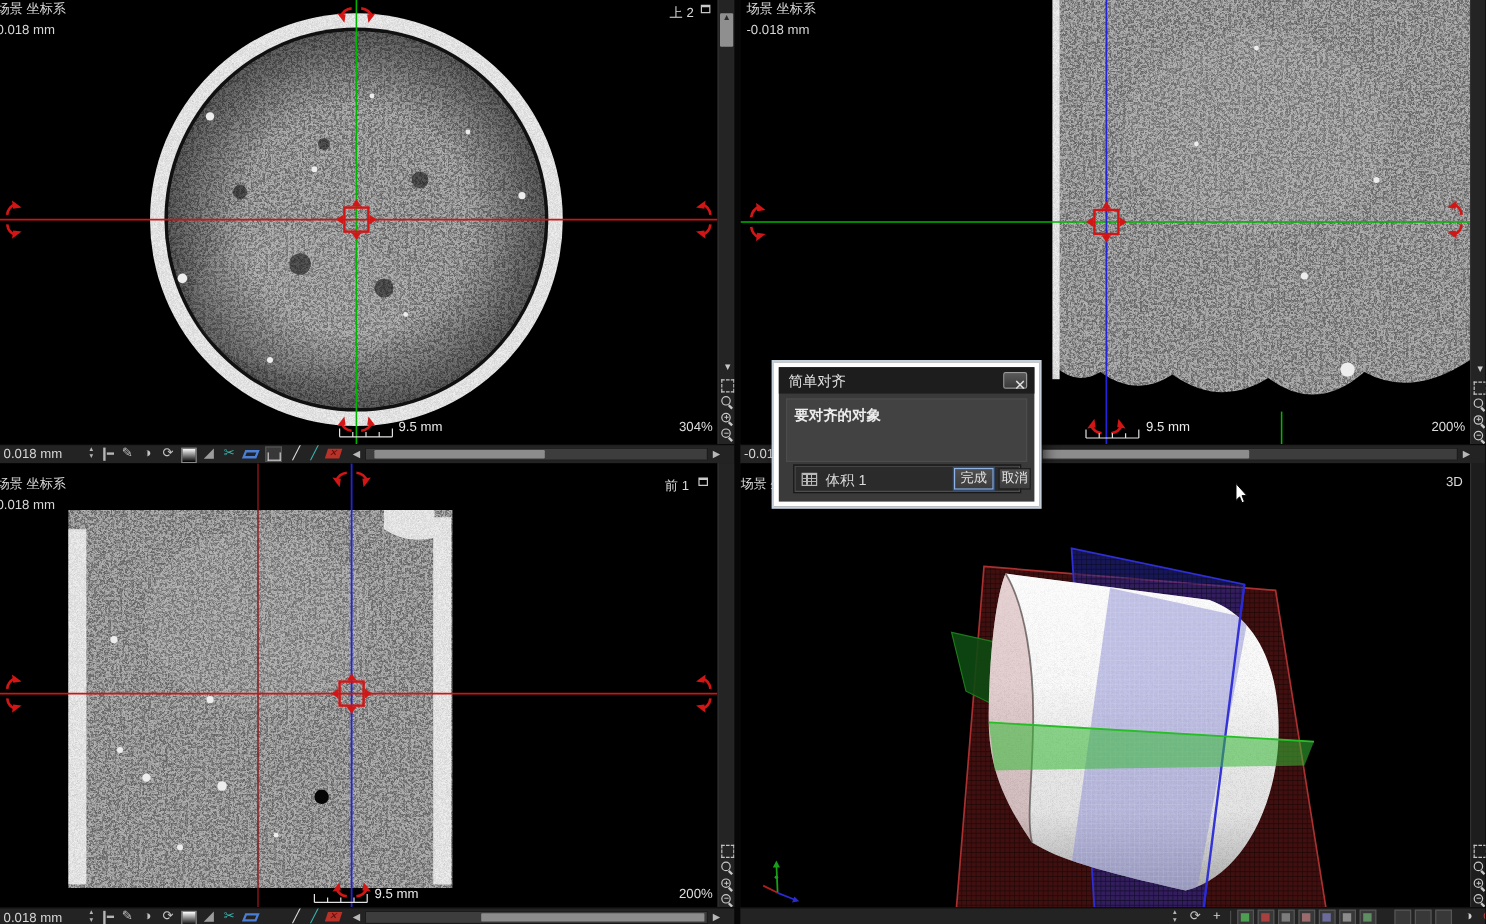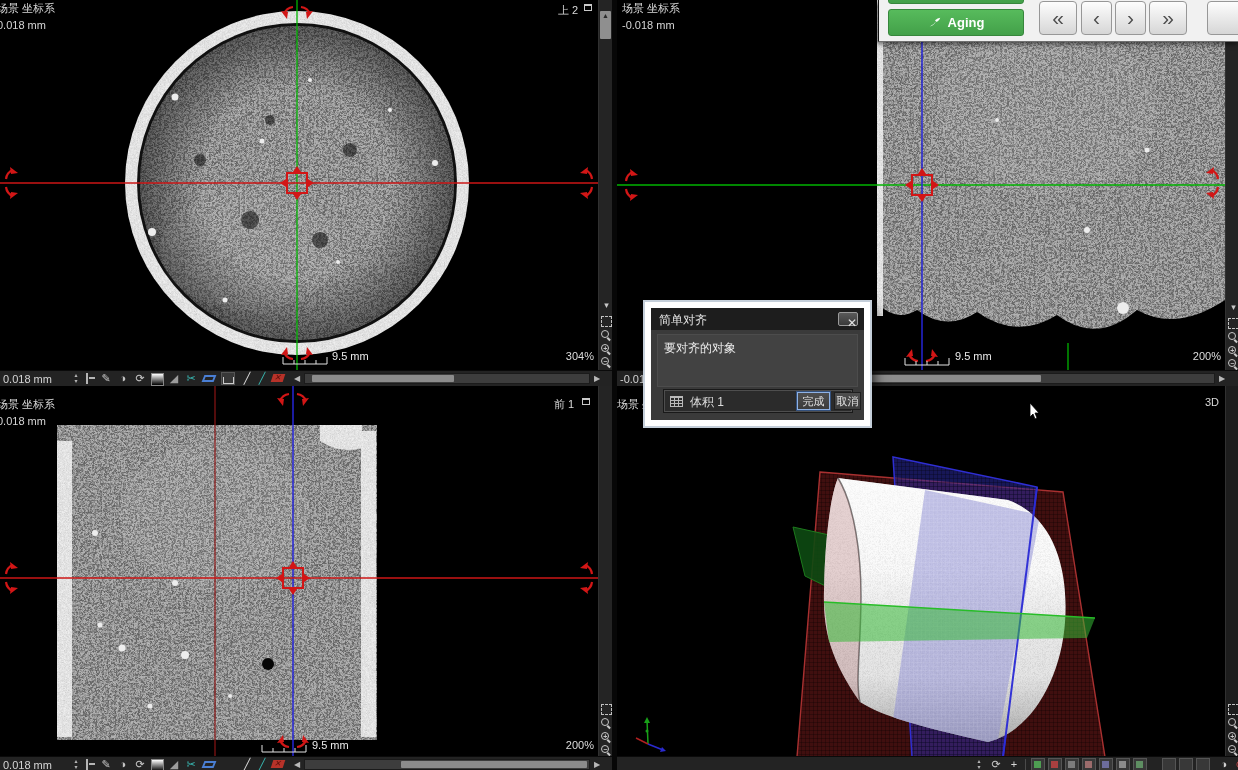--- a/index.html
+++ b/index.html
@@ -33,26 +33,26 @@
   .mag{position:absolute;left:2px;width:11px;height:12px;}
   .mag b{position:absolute;left:0;top:0;width:6px;height:6px;border:1.4px solid #c8c8c8;border-radius:50%;}
   .mag i{position:absolute;left:7px;top:7px;width:4px;height:1.6px;background:#c8c8c8;transform:rotate(45deg);transform-origin:0 0;}
   .mag s{position:absolute;left:0.8px;top:0.5px;width:7px;height:7px;color:#c8c8c8;font-size:7px;line-height:7px;text-align:center;text-decoration:none;font-weight:bold;}
   .winicon{position:absolute;width:8px;height:7px;border:1px solid #c9c9c9;border-top:2.5px solid #c9c9c9;box-sizing:border-box;}
   
   .ftb{position:absolute;left:878px;top:0;width:360px;height:41px;background:#f1f1f1;border-left:1px solid #101010;border-bottom:1px solid #6f6f6f;box-shadow:-2px 2px 5px rgba(0,0,0,.55);z-index:40;}
   .gbtn{position:absolute;background:linear-gradient(#57bb5c,#43a049);border:1px solid #37873c;border-radius:3px;color:#fff;font-weight:bold;font-size:13px;text-align:center;box-sizing:border-box;}
   .navbtn{position:absolute;top:1px;height:34px;background:linear-gradient(#fdfdfd,#d6d6d6);border:1px solid #979797;border-radius:4px;color:#4e4e4e;font-size:21px;line-height:31px;text-align:center;box-sizing:border-box;}
   
-  .dialog{position:absolute;left:645px;top:302px;width:213px;height:112px;background:#3a3a3a;border:6px solid #ffffff;box-shadow:0 0 0 2px rgba(208,218,230,.95),4px 6px 12px rgba(0,0,0,.8);z-index:50;}
+  .dialog{position:absolute;left:645px;top:302px;width:213px;height:112px;background:#3a3a3a;border:4px solid #ffffff;box-shadow:0 0 0 2px rgba(208,218,230,.95),4px 6px 12px rgba(0,0,0,.8);z-index:50;}
   .dlg-title{position:absolute;left:0;top:0;right:0;height:22px;background:#1d1d1d;}
   .dlg-title span{position:absolute;left:8px;top:4px;font-size:12px;color:#e2e2e2;}
   .dlg-close{position:absolute;right:6px;top:4px;width:20px;height:14px;background:linear-gradient(#5a5a5a,#3a3a3a);border:1px solid #9a9a9a;border-radius:2px;color:#ddd;font-size:9px;line-height:13px;text-align:center;box-sizing:border-box;}
   .dlg-group{position:absolute;left:6px;top:26px;width:201px;height:53px;background:#424242;border:1px solid #4c4c4c;box-sizing:border-box;}
-  .dlg-label{position:absolute;left:6px;top:5px;font-size:12px;font-weight:normal;color:#ededed;}
+  .dlg-label{position:absolute;left:6px;top:5px;font-size:12px;font-weight:bold;color:#ededed;}
   .dd{position:absolute;left:5px;top:22px;width:190px;height:24px;background:#2b2b2b;border:1px solid #191919;box-shadow:inset 0 0 0 1px #4e4e4e;box-sizing:border-box;margin-top:32px;}
   .dd .lbl{position:absolute;left:26px;top:4px;font-size:12px;color:#dcdcdc;}
   .dd .arr{position:absolute;right:6px;top:4px;color:#bbb;font-size:10px;}
   .gridicon{position:absolute;left:6px;top:6px;width:13px;height:11px;border:1px solid #b9b9b9;box-sizing:border-box;background:
     repeating-linear-gradient(0deg,transparent 0 2px,#b9b9b9 2px 3px),
     repeating-linear-gradient(90deg,transparent 0 3px,#b9b9b9 3px 4px);}
   .dlg-btn{position:absolute;top:84px;height:18px;background:linear-gradient(#4e4e4e,#3c3c3c);border:1px solid #1f1f1f;color:#e4e4e4;font-size:11px;line-height:16px;text-align:center;box-sizing:border-box;}
   .focused{border:1px solid #8fb2e4;box-shadow:0 0 0 1px #33507c;}
   .panelabel{position:absolute;color:#d9d9d9;font-size:11px;}
   .zoomval{position:absolute;color:#dcdcdc;font-size:11px;}
@@ -467,33 +467,20 @@
   <div class="ticon tile" style="left:516px">
         <div class="abs" style="left:2px;top:2px;width:7px;height:7px;background:#5e8e62"></div>
       </div>
   <div class="ticon tile" style="left:545px"></div>
   <div class="ticon tile" style="left:562px"></div>
   <div class="ticon tile" style="left:579px"></div>
   <div class="ticon" style="left:600px;color:#cfcfcf">◑</div>
   <div class="ticon" style="left:616px;color:#c04545">⊘</div>
 </div>
 
-<div class="ftb">
-  <div class="gbtn" style="left:9px;top:-24px;width:136px;height:28px"></div>
-  <div class="gbtn" style="left:9px;top:9px;width:136px;height:27px;line-height:25px">
-    <svg width="14" height="14" viewBox="0 0 16 16" style="vertical-align:-2px;margin-right:6px">
-      <path d="M2,13 Q7,11 9,7 L8,6 Q11,3 14,3 Q13,6.5 10,8 L9,7 Q7.5,11.5 2,13 Z" fill="#fff"></path>
-    </svg><span>Aging</span>
-  </div>
-  <div class="navbtn" style="left:160px;width:38px"><span>«</span></div>
-  <div class="navbtn" style="left:202px;width:31px"><span>‹</span></div>
-  <div class="navbtn" style="left:236px;width:31px"><span>›</span></div>
-  <div class="navbtn" style="left:270px;width:38px"><span>»</span></div>
-  <div class="navbtn" style="left:328px;width:60px"></div>
-</div>
 
 <div class="dialog">
   <div class="dlg-title">
     <span>简单对齐</span>
     <div class="dlg-close">
           <span>✕</span>
         </div>
   </div>
   <div class="dlg-group">
     <div class="dlg-label">要对齐的对象</div>

